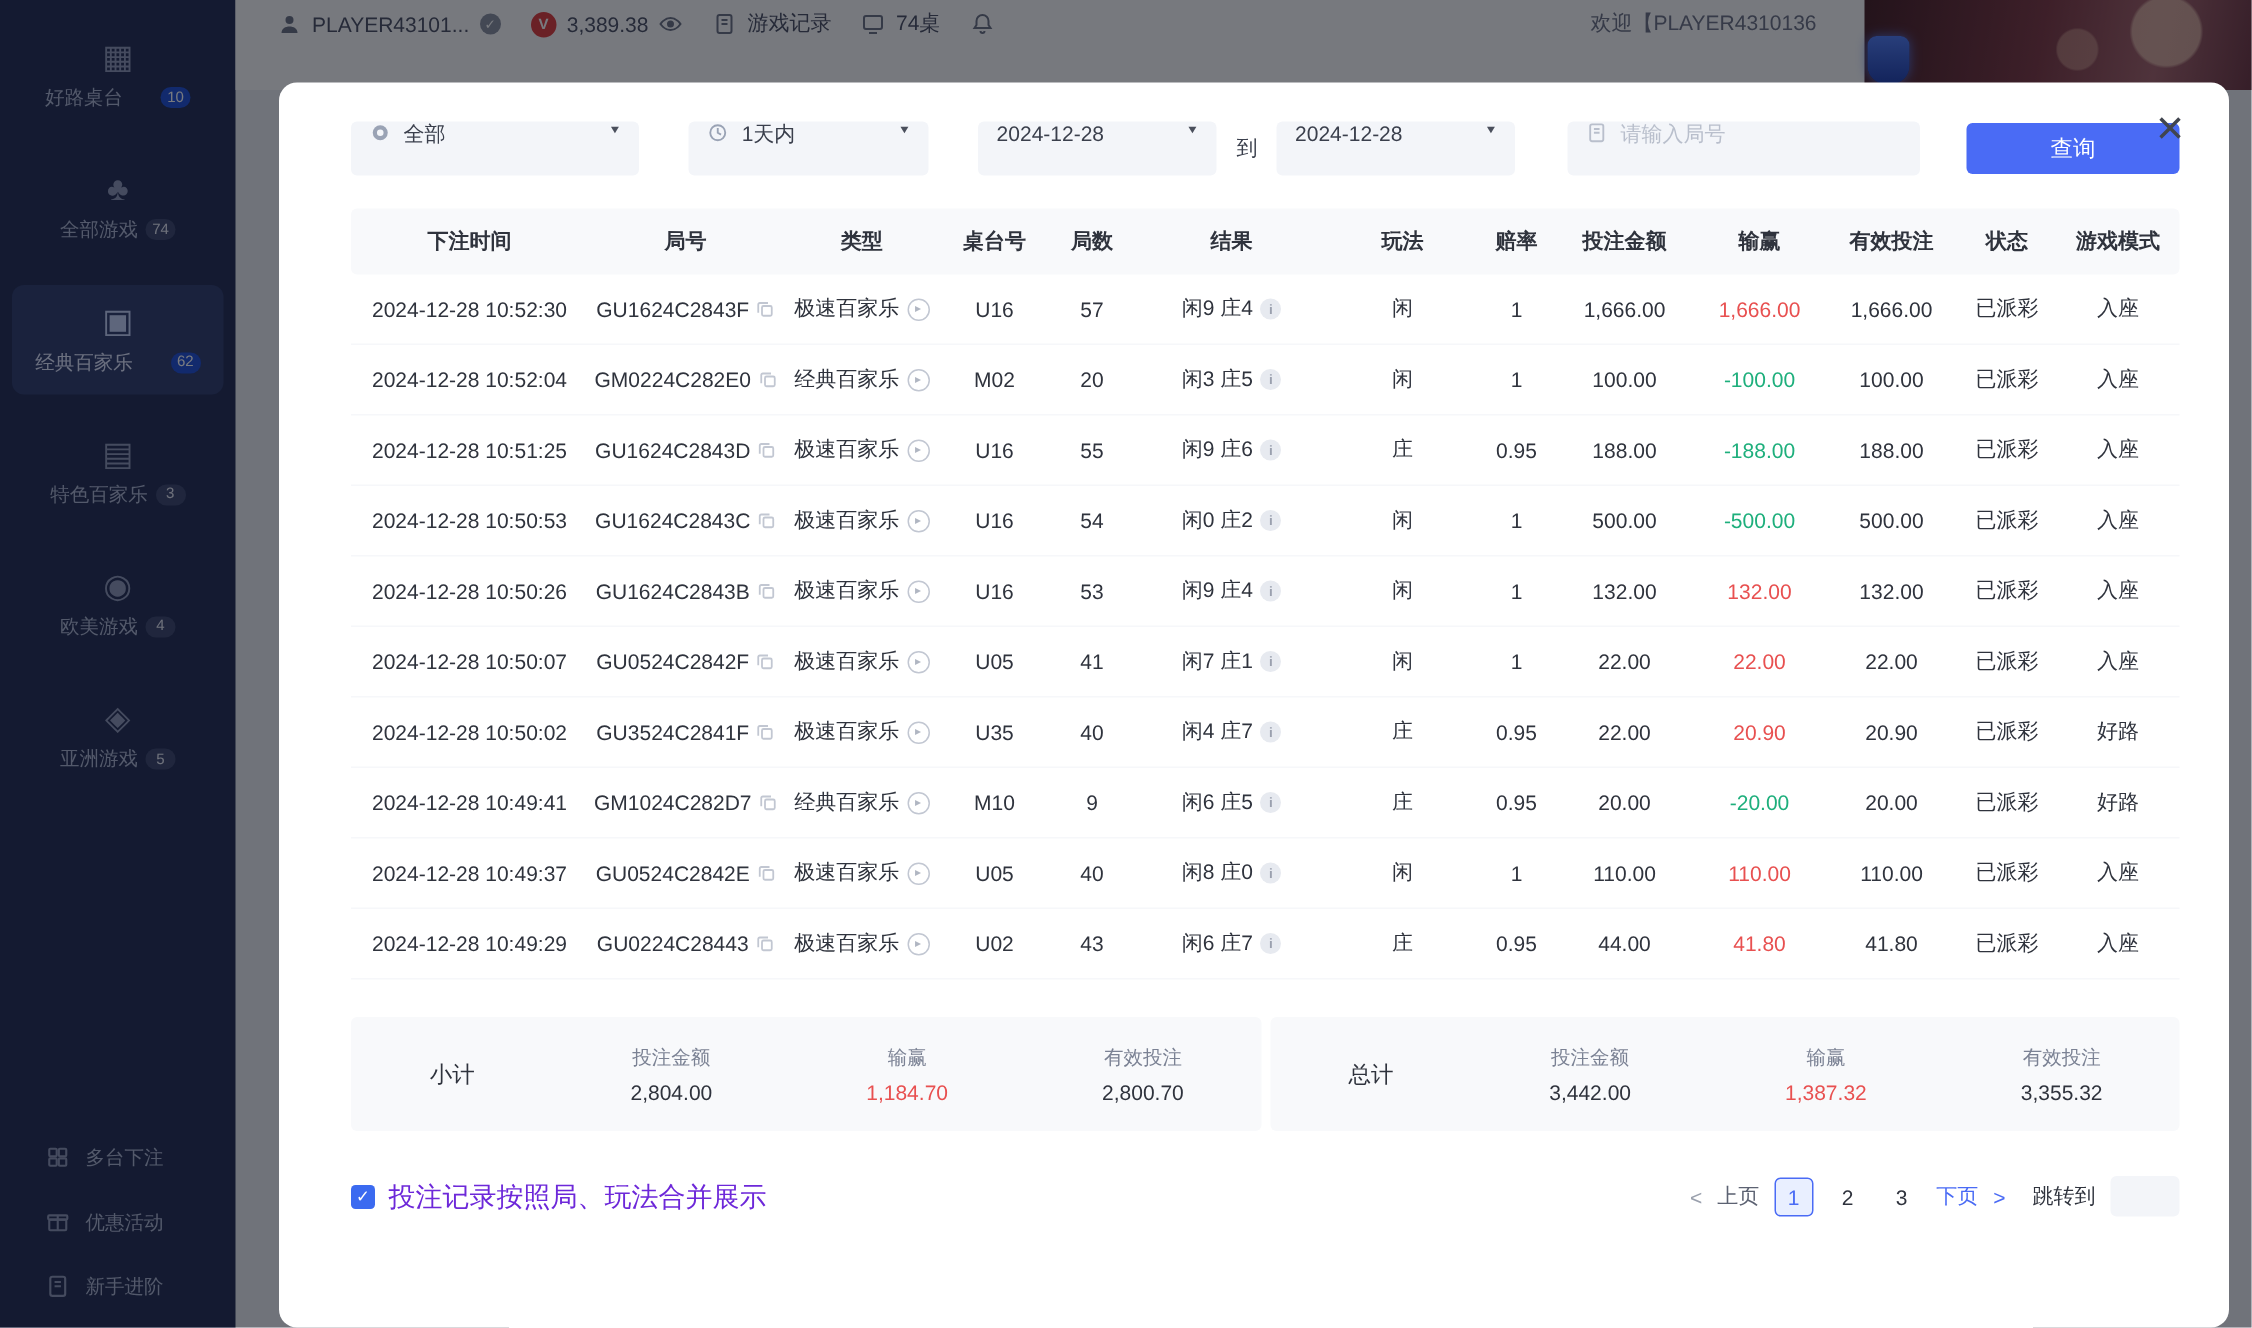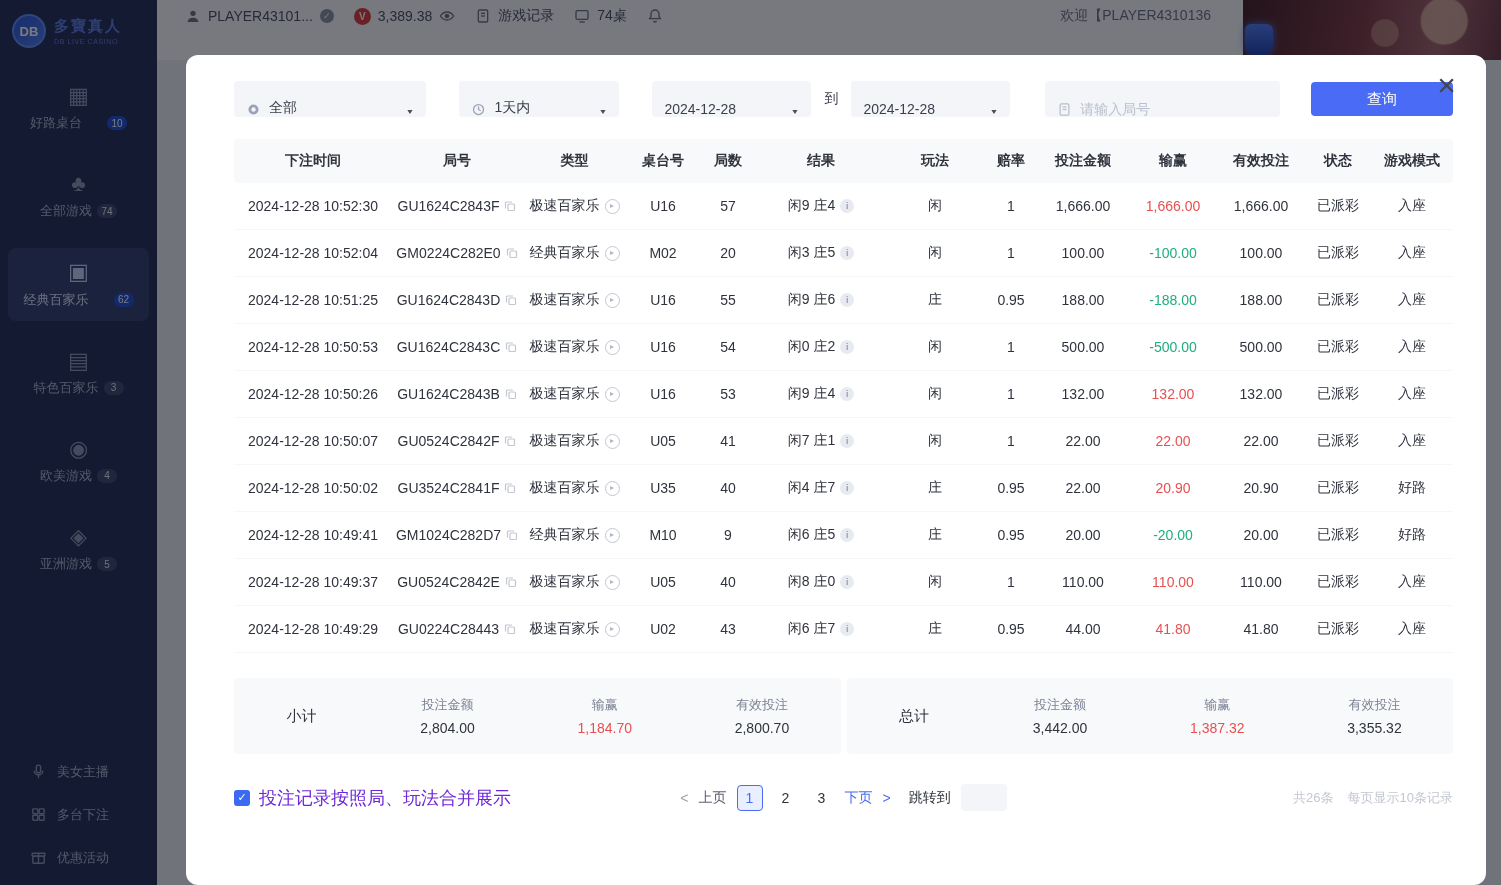--- a/index.html
+++ b/index.html
@@ -61,21 +61,21 @@
   .modal-close { position:absolute; top:14px; right:30px; font-size:32px; line-height:1;
     color:#41454f; cursor:pointer; font-weight:300; }
 
   .tabs { display:flex; gap:38px; padding-top:28px; }
   .tab { font-size:21px; color:#9aa0ad; cursor:pointer; padding-bottom:13px; position:relative; }
   .tab.active { color:#2b2f38; font-weight:600; }
   .tab.active::after { content:""; position:absolute; left:50%; transform:translateX(-50%);
     bottom:0; width:48px; height:3px; background:#4a6bf5; border-radius:2px; }
 
   .filters { display:flex; align-items:center; margin-top:26px; }
-  .ctl { height:36px; background:#f3f5f9; border-radius:4px; display:flex; align-items:flex-end;
+  .ctl { height:36px; background:#f3f5f9; border-radius:4px; display:flex; align-items:flex-start;
     padding:0 12px; font-size:14px; color:#3a3f4c; cursor:pointer; }
   .ctl svg { width:15px; height:15px; margin-right:8px; flex:none; }
   .caret { margin-left:auto; font-size:9px; color:#4a4f5c; transform:scaleY(.8); }
   .ctl-category { width:195px; margin-right:33px; }
   .ctl-range { width:162px; margin-right:33px; }
   .ctl-date { width:161px; }
   .to-label { margin:0 13px; color:#3a3f4c; font-size:14px; }
   .ctl-round { width:238px; margin-left:35px; cursor:text; }
   .ctl-round input { border:none; background:transparent; outline:none; font-size:14px;
     color:#333; width:100%; font-family:inherit; }
@@ -125,27 +125,20 @@
   .jump-label { margin-left:8px; color:#2f333d; }
   .jump-input { width:46px; height:27px; background:#f3f5f9; border:none; border-radius:4px;
     outline:none; padding:0 6px; font-family:inherit; }
   .page-stats { flex:1; display:flex; gap:14px; justify-content:flex-end;
     font-size:13px; color:#c3c7d1; white-space:nowrap; }
 </style>
 </head>
 <body>
 
 <aside class="sidebar">
-  <div class="logo-row">
-    <div class="logo-circle">DB</div>
-    <div>
-      <div class="brand-name">多寶真人</div>
-      <div class="brand-sub">DB LIVE CASINO</div>
-    </div>
-  </div>
   <nav class="nav">
     <div class="nav-item">
       <span class="nav-glyph">▦</span>
       <span class="nav-label-row">
           <span class="label">好路桌台</span>
           <span class="pill hot">10</span>
         </span>
     </div>
     <div class="nav-item">
       <span class="nav-glyph">♣</span>
@@ -177,44 +170,44 @@
     </div>
     <div class="nav-item">
       <span class="nav-glyph">◈</span>
       <span class="nav-label-row">
           <span class="label">亚洲游戏</span>
           <span class="pill">5</span>
         </span>
     </div>
   </nav>
   <div class="side-footer">
-    <div class="foot-item">
-      <svg viewBox="0 0 24 24" fill="none" stroke="currentColor" stroke-width="2">
-          <rect x="9" y="3" width="6" height="11" rx="3"></rect>
-          <path d="M6 11a6 6 0 0 0 12 0"></path>
-          <line x1="12" y1="17" x2="12" y2="21"></line>
-        </svg>
-      <span>美女主播</span>
-    </div>
     <div class="foot-item">
       <svg viewBox="0 0 24 24" fill="none" stroke="currentColor" stroke-width="2">
           <rect x="4" y="4" width="7" height="7" rx="1"></rect>
           <rect x="13" y="4" width="7" height="7" rx="1"></rect>
           <rect x="4" y="13" width="7" height="7" rx="1"></rect>
           <rect x="13" y="13" width="7" height="7" rx="1"></rect>
         </svg>
       <span>多台下注</span>
     </div>
     <div class="foot-item">
       <svg viewBox="0 0 24 24" fill="none" stroke="currentColor" stroke-width="2">
           <rect x="4" y="10" width="16" height="10" rx="1"></rect>
           <rect x="3" y="6" width="18" height="4" rx="1"></rect>
           <line x1="12" y1="6" x2="12" y2="20"></line>
         </svg>
       <span>优惠活动</span>
+    </div>
+    <div class="foot-item">
+      <svg viewBox="0 0 24 24" fill="none" stroke="currentColor" stroke-width="2">
+          <rect x="5" y="3" width="14" height="18" rx="2"></rect>
+          <line x1="9" y1="8" x2="15" y2="8"></line>
+          <line x1="9" y1="12" x2="15" y2="12"></line>
+        </svg>
+      <span>新手进阶</span>
     </div>
   </div>
 </aside>
 
 <header class="topbar">
   <div class="topbar-inner">
     <svg class="ic" viewBox="0 0 24 24">
         <circle cx="12" cy="8" r="4" fill="currentColor"></circle>
         <path d="M4 21c0-4.5 4-6.5 8-6.5s8 2 8 6.5" fill="currentColor"></path>
       </svg>
@@ -837,18 +830,14 @@
       <span class="pg-prev-arrow">&lt;</span>
       <span class="pg-prev">上页</span>
       <span class="pg-btn active">1</span>
       <span class="pg-btn">2</span>
       <span class="pg-btn">3</span>
       <span class="pg-next">下页</span>
       <span class="pg-next-arrow">&gt;</span>
       <span class="jump-label">跳转到</span>
       <input class="jump-input" style="">
     </div>
-    <div class="page-stats">
-      <span>共26条</span>
-      <span>每页显示10条记录</span>
-    </div>
   </div>
 </div>
 
 </body></html>

